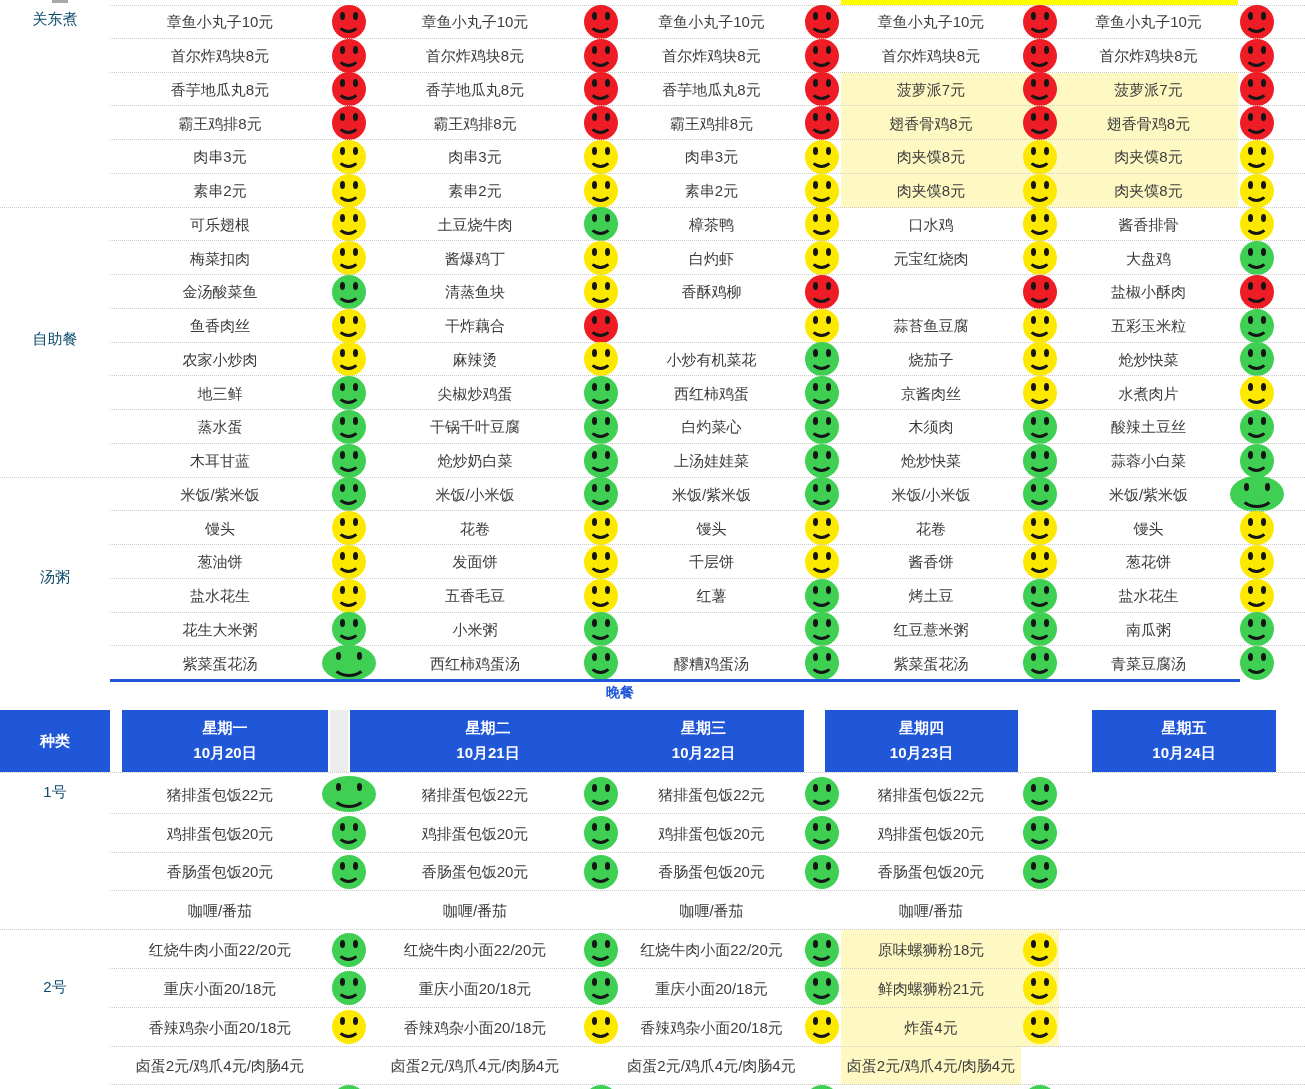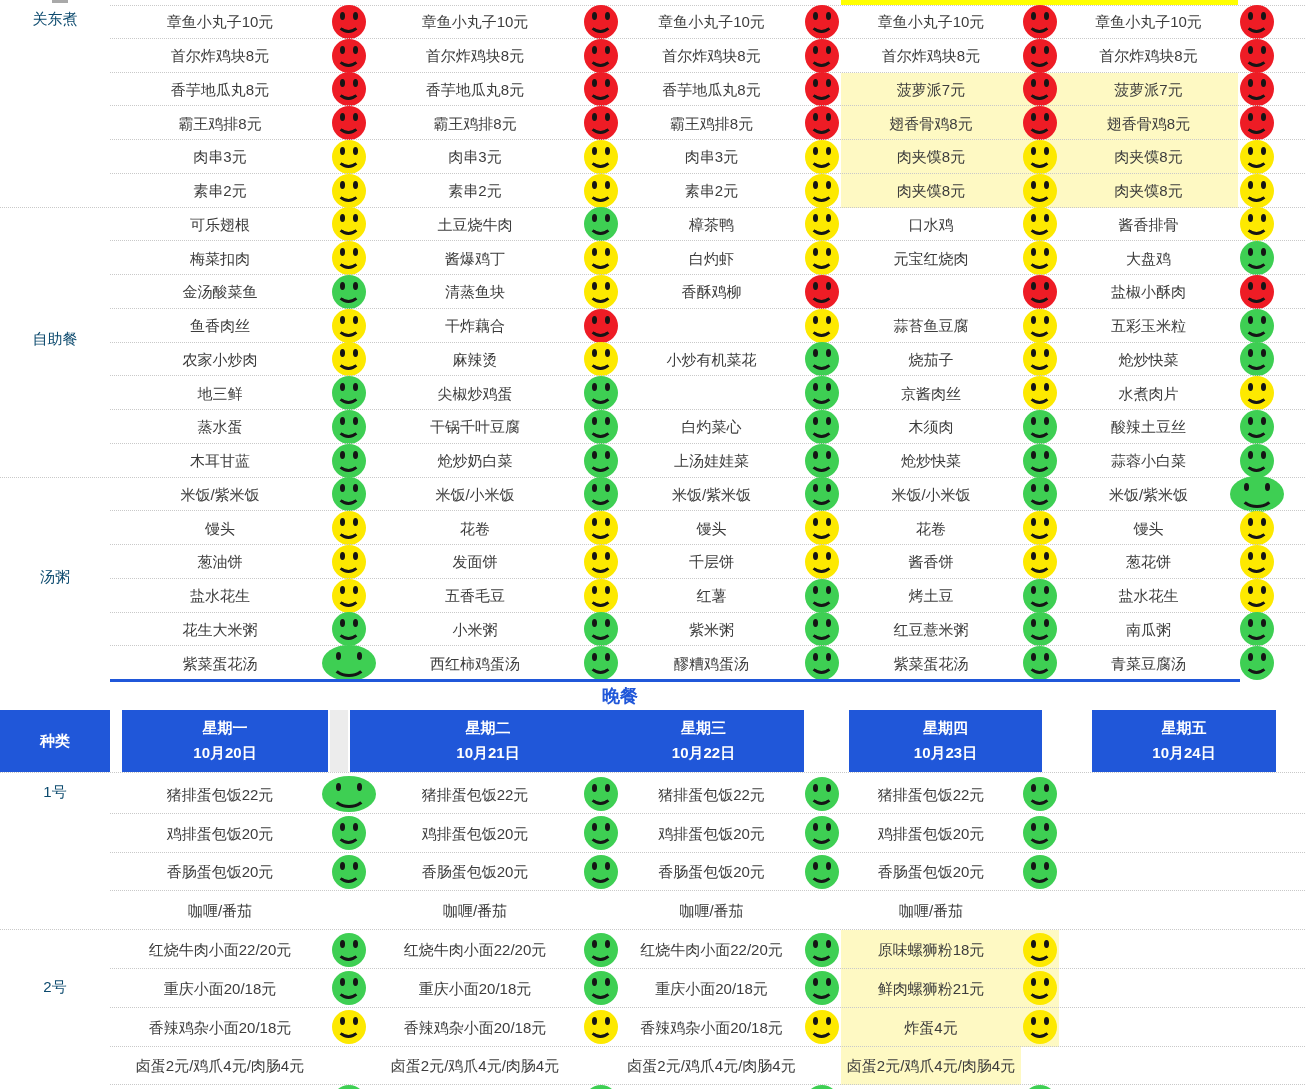--- a/index.html
+++ b/index.html
@@ -34,31 +34,31 @@
   .smiley.wide{width:54px;height:36px;border-radius:50%;}
   .smiley.wide::before{left:14px;} .smiley.wide::after{right:14px;}
   .smiley.wide .mouth{left:9px;top:4px;width:36px;height:28px;}
   
   .cat{position:absolute;left:0;width:110px;text-align:center;font-size:15px;color:#0c4a6e;}
   .top-strip{position:absolute;left:841px;top:0;width:397px;height:5px;background:#ffff00;}
   .cut-fragment{position:absolute;left:52px;top:0;width:16px;height:3px;background:#a9a9a9;}
   .topline{position:absolute;left:110px;right:0;top:5px;border-top:1px dotted #c9c9c9;}
   .blue-line{position:absolute;left:110px;top:679px;width:1130px;height:3px;background:#2057d9;}
   .dinner-title{position:absolute;left:0;top:684px;width:1240px;text-align:center;
-      font-size:18px;font-weight:bold;color:#2057d9;}
+      font-size:14px;font-weight:bold;color:#2057d9;}
   .dinner-header{position:absolute;left:0;top:710px;width:1305px;height:62px;}
   .dinner-header::after{content:'';position:absolute;left:0;right:0;bottom:-1px;
       border-bottom:1px dotted #c9c9c9;}
   .hdr-box{position:absolute;top:0;height:62px;background:#2057d9;color:#fff;font-weight:bold;
       font-size:15px;display:flex;flex-direction:column;align-items:center;justify-content:center;
       gap:6px;text-align:center;}
   .hdr-kind{left:0;width:110px;}
   .hdr-gap{position:absolute;top:0;height:62px;left:330px;width:18px;background:#ececec;}
   .hdr-d0{left:122px;width:206px;} .hdr-d1{left:350px;width:276px;}
-  .hdr-d2{left:603px;width:201px;} .hdr-d3{left:825px;width:193px;margin-left:24px;}
+  .hdr-d2{left:603px;width:201px;} .hdr-d3{left:825px;width:193px;}
   .hdr-d4{left:1092px;width:184px;text-align:right;}
   .lunch-rows{position:absolute;left:0;top:5px;width:1305px;}
   .dinner-rows{position:absolute;left:0;top:775px;width:1127px;}
   .partial-row{position:absolute;left:0;top:1082px;width:1305px;height:7px;}
   .partial-row .cell{height:40px;}
 </style>
 </head>
 <body>
 
 <div class="page">
@@ -428,20 +428,21 @@
           <span class="smiley green">
             <span class="mouth"></span>
           </span>
         </div>
         <div class="cell t c1t">尖椒炒鸡蛋</div>
         <div class="cell i c1i">
           <span class="smiley green">
             <span class="mouth"></span>
           </span>
         </div>
+        <div class="cell t c2t">西红柿鸡蛋</div>
         <div class="cell i c2i">
           <span class="smiley green">
             <span class="mouth"></span>
           </span>
         </div>
         <div class="cell t c3t">京酱肉丝</div>
         <div class="cell i c3i">
           <span class="smiley yellow">
             <span class="mouth"></span>
           </span>
@@ -651,21 +652,20 @@
           <span class="smiley green">
             <span class="mouth"></span>
           </span>
         </div>
         <div class="cell t c1t">小米粥</div>
         <div class="cell i c1i">
           <span class="smiley green">
             <span class="mouth"></span>
           </span>
         </div>
-        <div class="cell t c2t">紫米粥</div>
         <div class="cell i c2i">
           <span class="smiley green">
             <span class="mouth"></span>
           </span>
         </div>
         <div class="cell t c3t">红豆薏米粥</div>
         <div class="cell i c3i">
           <span class="smiley green">
             <span class="mouth"></span>
           </span>

